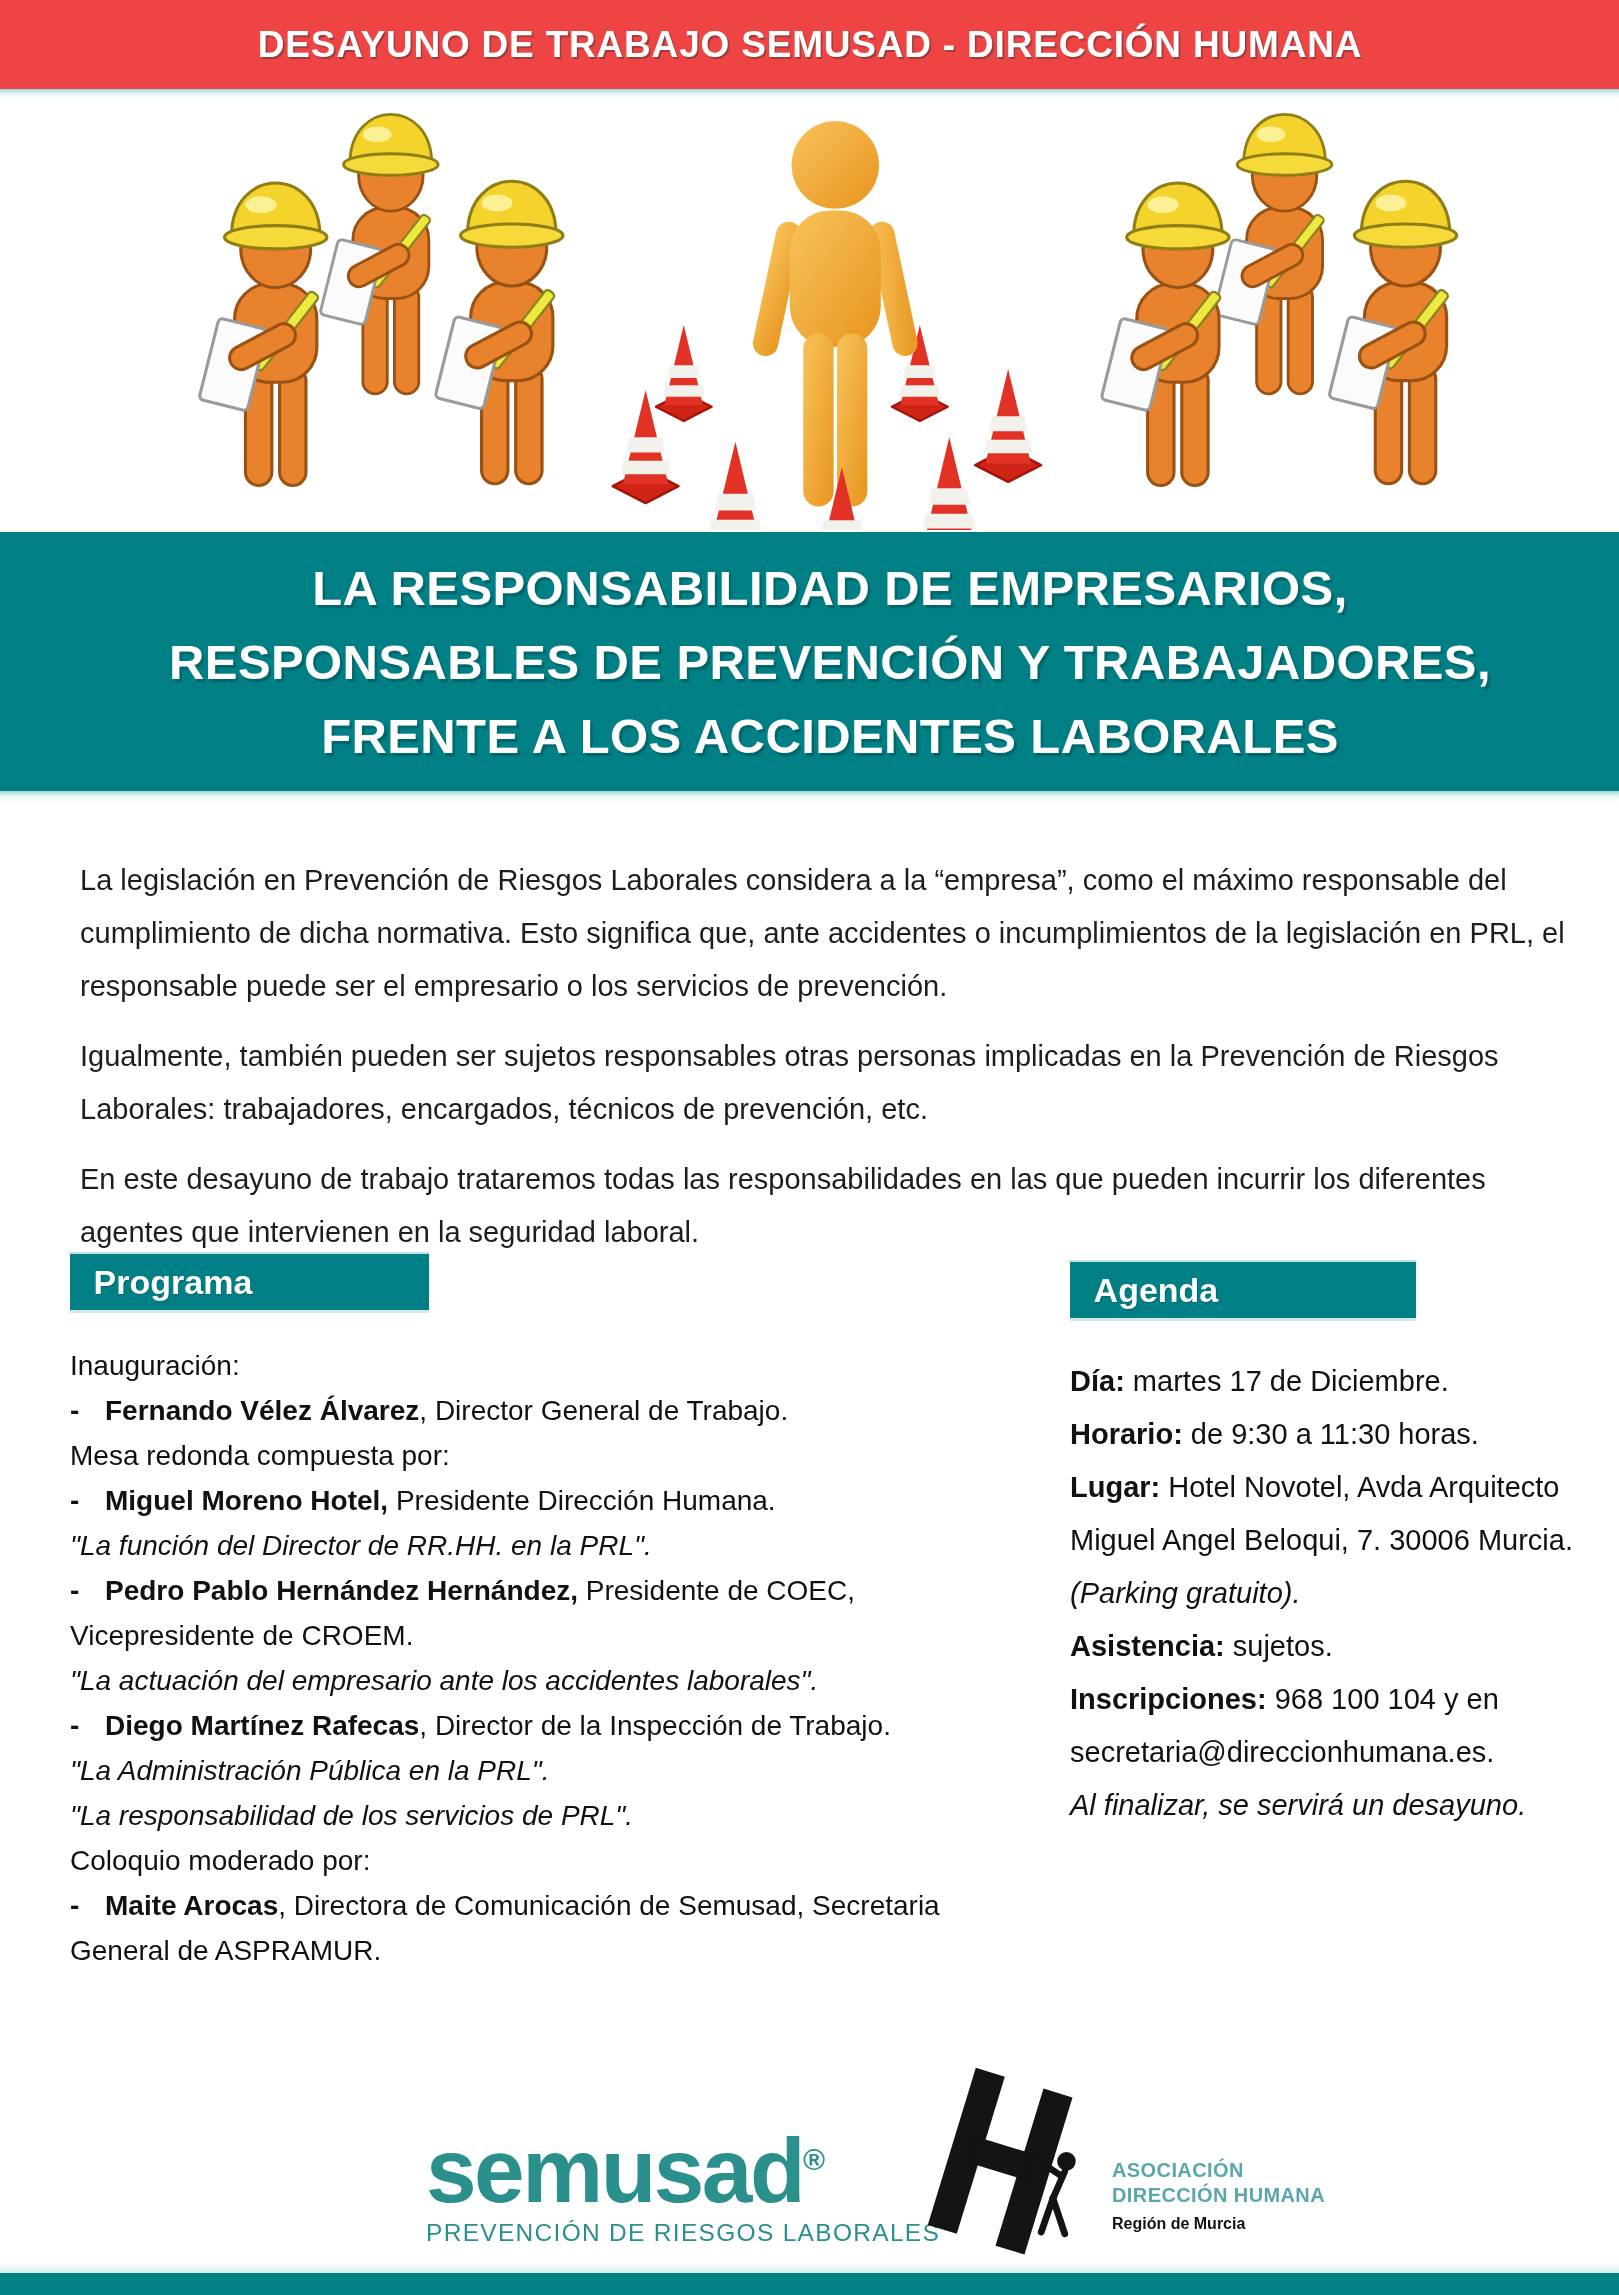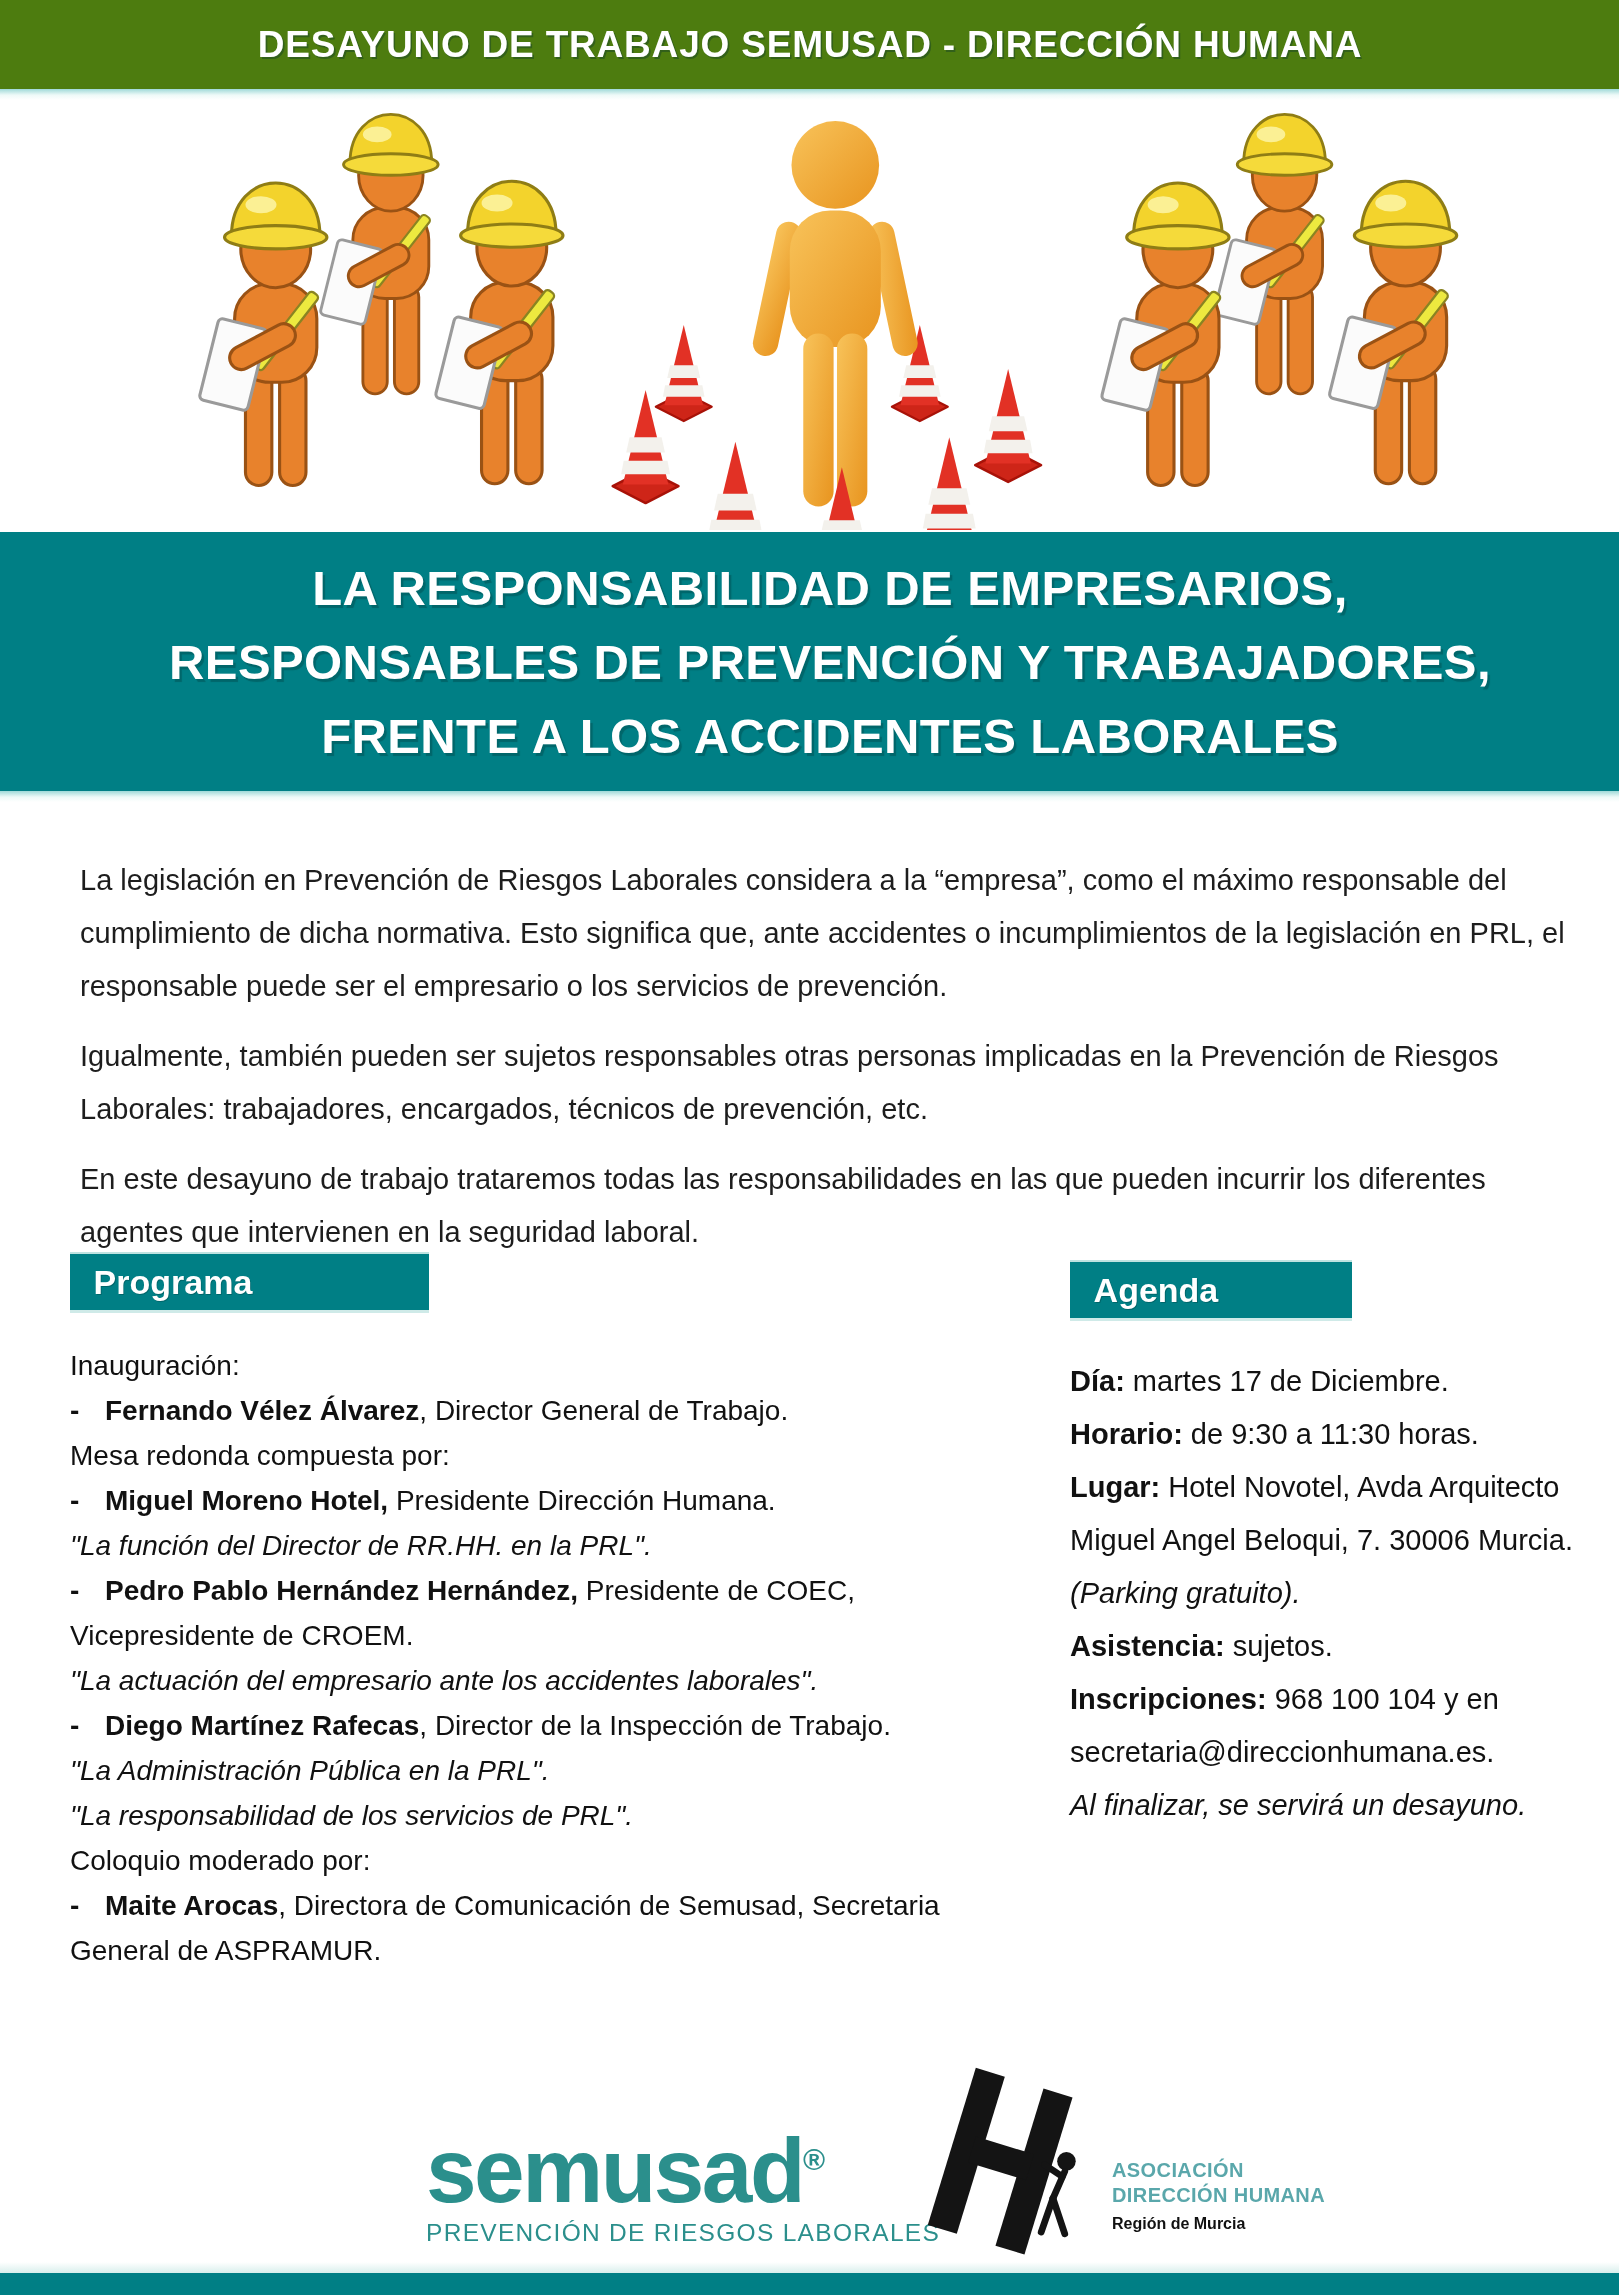--- a/index.html
+++ b/index.html
@@ -2,21 +2,21 @@
 <html style="font-size:13.5px"><head>
 <meta charset="utf-8">
 <style>
   html,body{margin:0;padding:0;background:#ffffff;}
   .page{
     position:relative;width:1620px;height:2295px;background:#ffffff;overflow:hidden;
     font-family:"Liberation Sans", sans-serif;color:#1d1d1d;
   }
   
   .top-banner{
-    position:absolute;top:0;left:0;width:100%;height:89px;background:#4d7c0f;
+    position:absolute;top:0;left:0;width:100%;height:89px;background:#ef4444;
     display:flex;align-items:center;justify-content:center;
   }
   .top-banner .txt{
     color:#ffffff;font-size:37px;font-weight:700;letter-spacing:0.8px;
     text-shadow:1.7px 1.7px 0 rgba(0,45,48,.35);white-space:nowrap;
   }
   .strip{position:absolute;left:0;width:100%;height:11px;
     background:linear-gradient(#9fd9d8,#eefaf8 55%,#ffffff);}
   .strip.s1{top:89px;}
   .strip.s2{top:791px;}
@@ -48,21 +48,21 @@
   .prog-col{position:absolute;top:1252px;left:70px;width:920px;}
   .prog-col .sec-head{width:359px;height:61px;}
   .prog-body{margin-top:30px;font-size:28px;line-height:45px;color:#111;}
   .prog-body p{margin:0;}
   .mt-gap{margin-top:14.3px;}
   .bullet{display:inline-block;width:35px;font-weight:700;}
   .b{font-weight:700;}
   .it{font-style:italic;}
 
   .agenda-col{position:absolute;top:1260px;left:1070px;width:510px;}
-  .agenda-col .sec-head{width:282px;height:61px;}
+  .agenda-col .sec-head{width:346px;height:61px;}
   .agenda-body{margin-top:34px;font-size:29px;line-height:53px;color:#111;}
   .agenda-body p{margin:0;}
 
   
   .semusad{position:absolute;left:426px;top:2113px;width:439px;text-align:left;}
   .semusad .word{font-size:91px;font-weight:700;letter-spacing:-2.5px;color:#2B8F8C;line-height:93px;}
   .semusad .reg{font-size:30px;font-weight:700;vertical-align:32px;letter-spacing:0;}
   .semusad .tag{font-size:24.5px;font-weight:400;letter-spacing:1.3px;color:#2B8F8C;margin-top:1.7px;white-space:nowrap;}
   .adh{position:absolute;left:913px;top:2067px;display:flex;align-items:flex-end;}
   .adh svg{display:block;}

